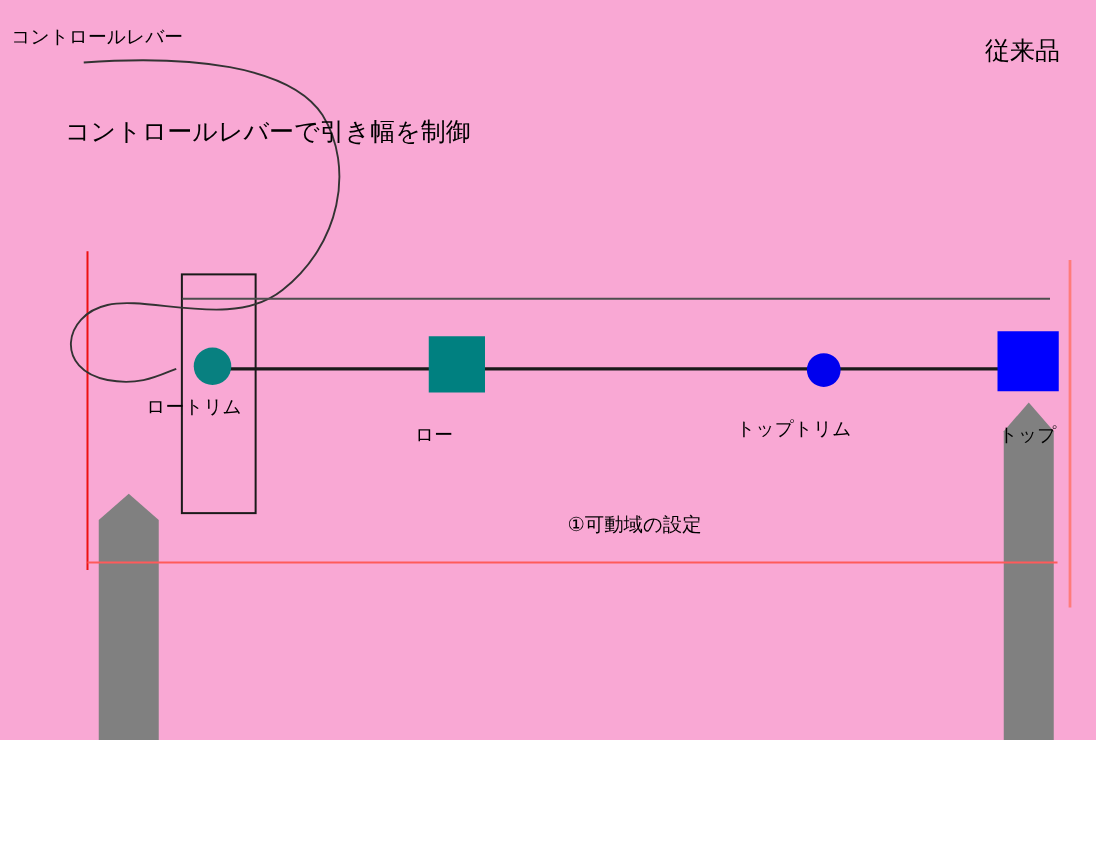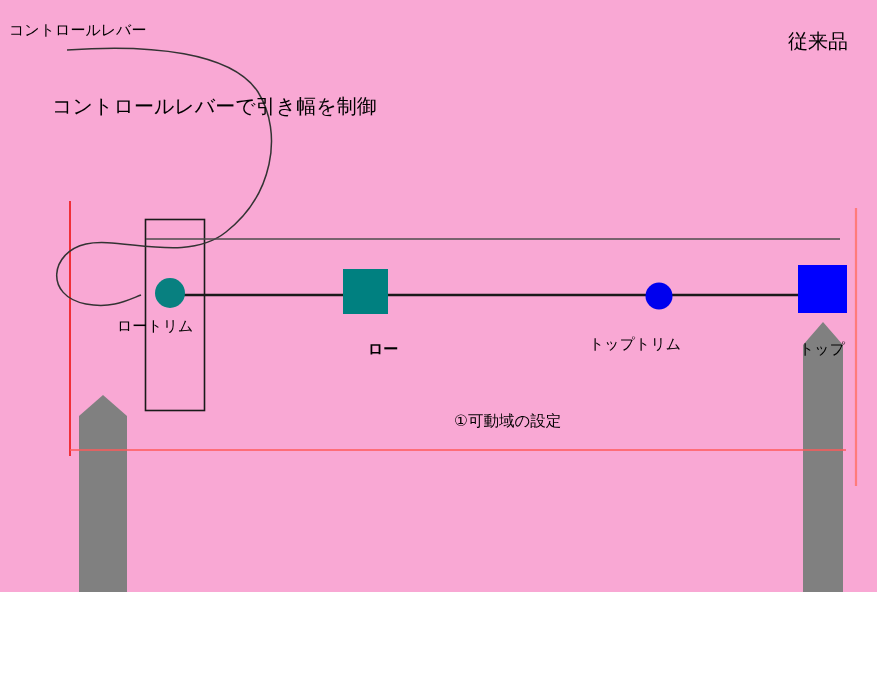--- a/index.html
+++ b/index.html
@@ -87,19 +87,19 @@
 
   <div class="lbl lbl-right" style="left:788px; top:31px;">従来品</div>
 
   <div class="lbl lbl-note" style="left:52px; top:96px;">コントロールレバーで引き幅を制御</div>
 
 
   <div class="lbl lbl-band" style="left:454px; top:413px;">①可動域の設定</div>
 
   <div class="lbl lbl-marker" style="left:117px; top:318px;">ロートリム</div>
 
-  <div class="lbl lbl-marker" style="left:368px; top:341px;font-weight:bold;">ロー</div>
+  <div class="lbl lbl-marker" style="left:332px; top:341px;">ロー</div>
 
   <div class="lbl lbl-marker" style="left:589px; top:336px;">トップトリム</div>
 
   <div class="lbl lbl-marker" style="left:799px; top:341px;">トップ</div>
 
 </div>
 
 </body></html>

